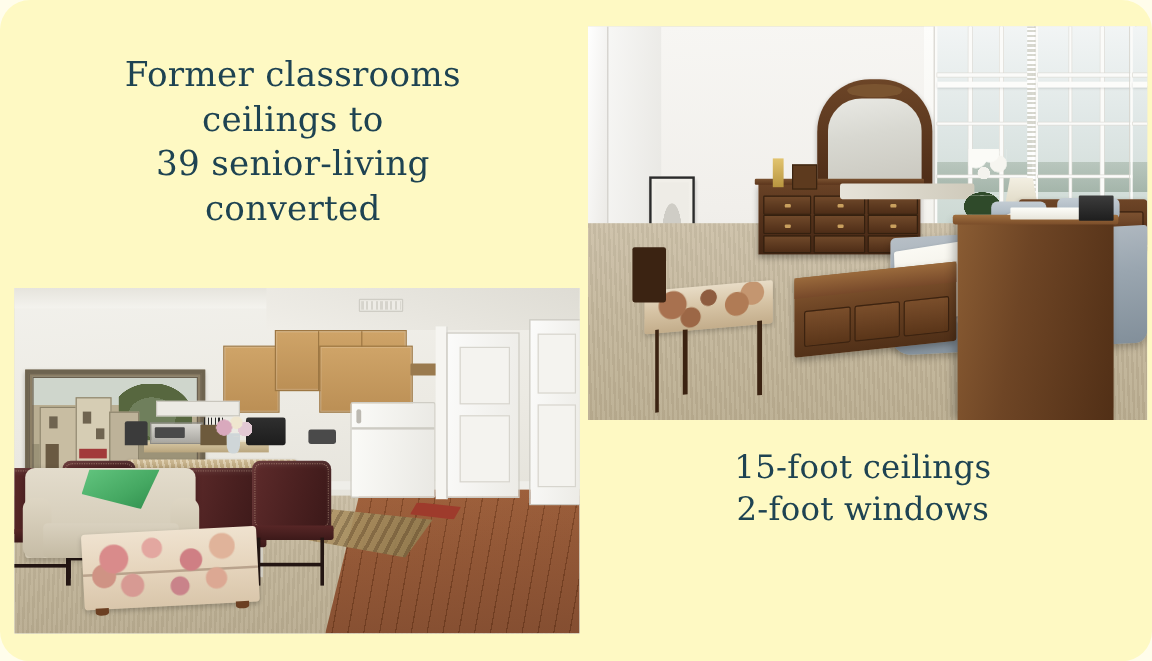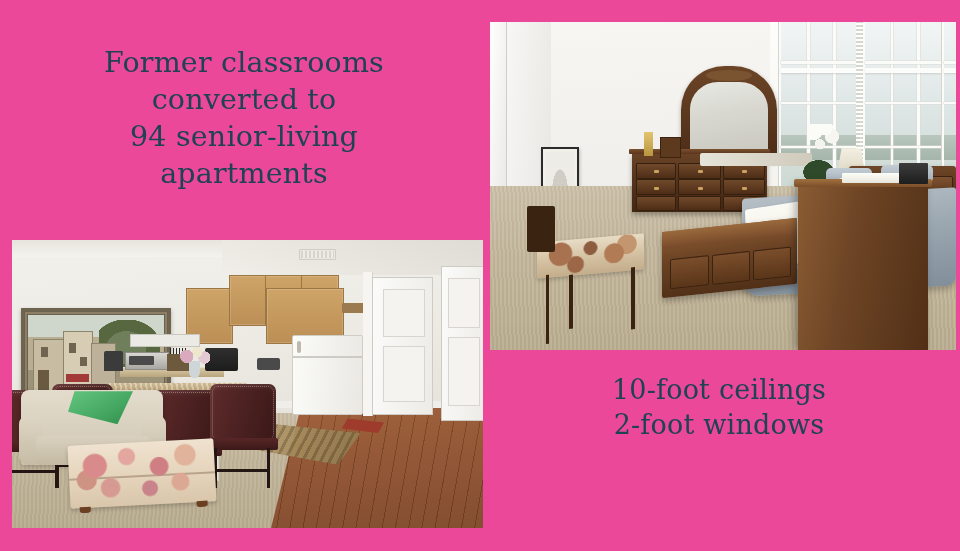--- a/index.html
+++ b/index.html
@@ -2,21 +2,21 @@
 <html><head>
 <meta charset="utf-8">
 <style>
   html,body{margin:0;padding:0;}
   body{
     width:960px;height:551px;overflow:hidden;
     background:#FFFDEB;
     font-family:"DejaVu Serif", serif;
     position:relative;
   }
-  .slide{position:absolute;inset:0;background:#ec4899;}
+  .slide{position:absolute;inset:0;background:#fef9c3;border-radius:25px;}
 
   
   .textblock{position:absolute;text-align:center;color:#1E4352;
     font-family:"DejaVu Serif", serif;font-weight:400;line-height:1.30;
     letter-spacing:.2px;}
   .textblock .ln{display:block;white-space:nowrap;}
 
   #caption-left{left:60px;top:44px;width:368px;font-size:28.5px;}
   #caption-right{left:565px;top:372px;width:308px;font-size:27px;}
 
@@ -310,27 +310,27 @@
   .bench-leg{position:absolute;width:3.5px;background:#3b2312;}
   .bench-back{left:8%;top:56%;width:6%;height:14%;background:#3b2312;border-radius:2px;}
 </style>
 </head>
 <body>
 
 <div class="slide">
 
   <div class="textblock" id="caption-left">
     <span class="ln">Former classrooms</span>
-    <span class="ln">converted to</span>
-    <span class="ln">94 senior-living</span>
-    <span class="ln">apartments</span>
+    <span class="ln">ceilings to</span>
+    <span class="ln">39 senior-living</span>
+    <span class="ln">converted</span>
   </div>
 
   <div class="textblock" id="caption-right">
-    <span class="ln">10-foot ceilings</span>
+    <span class="ln">15-foot ceilings</span>
     <span class="ln">2-foot windows</span>
   </div>
 
   <div class="photo" id="photo-living">
     <div class="layer lr-wall"></div>
     <div class="layer lr-ceil"></div>
     <div class="layer lr-soffit"></div>
     <div class="layer lr-vent"></div>
 
     <div class="layer lr-carpet"></div>

